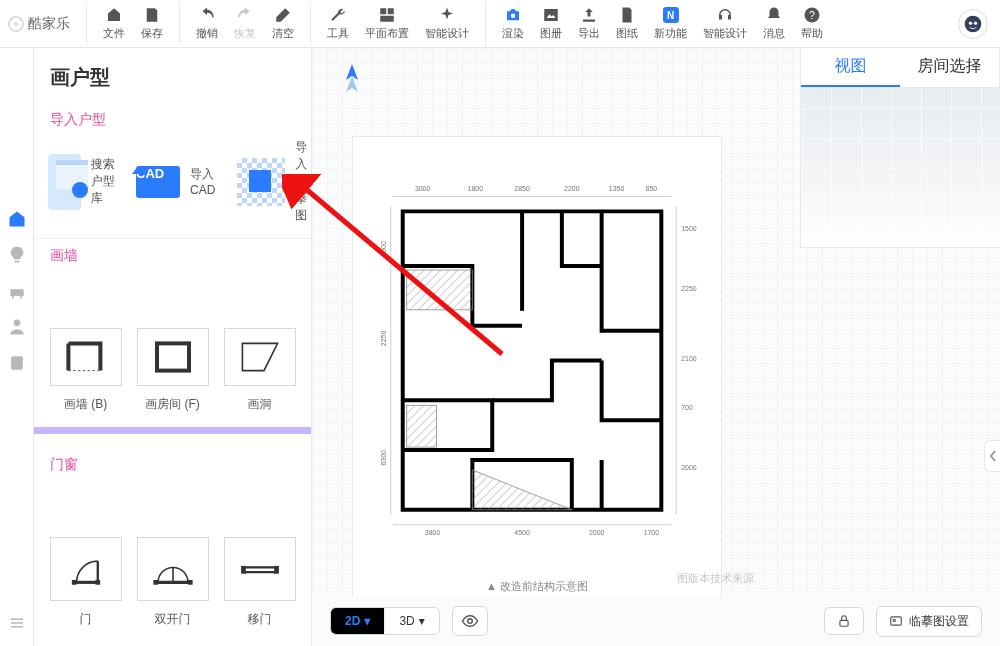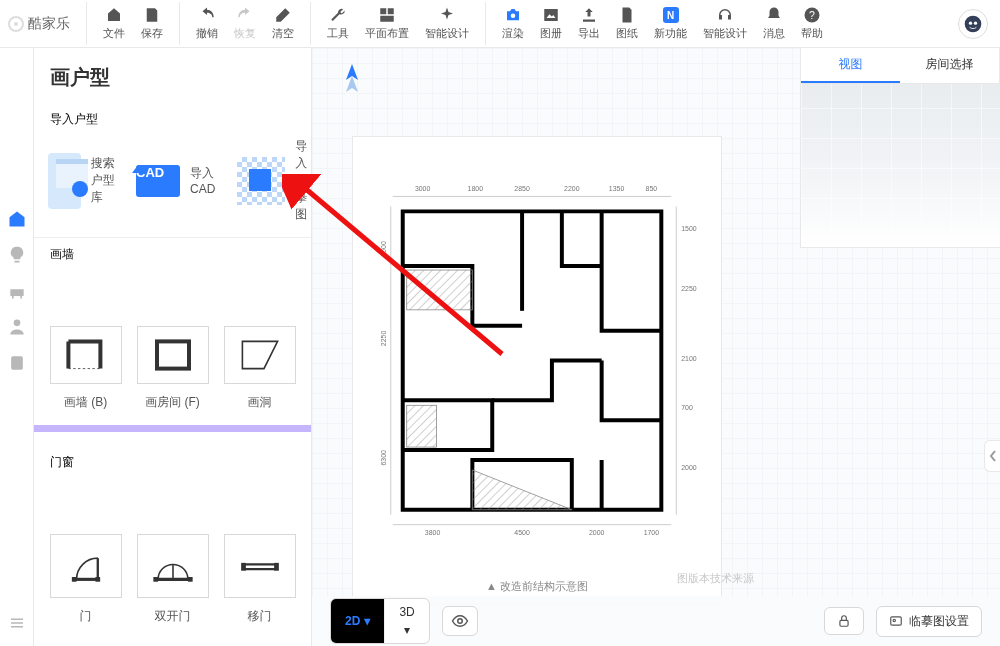--- a/index.html
+++ b/index.html
@@ -122,22 +122,22 @@
   background: #fff;
   border-right: 1px solid #e8e8e8;
   overflow-y: auto;
 }
 .panel-title {
   font-size: 20px;
   font-weight: 700;
   padding: 16px 16px 12px 16px;
 }
 .section-label {
-  font-size: 12px;
-  color: #000000;
+  font-size: 14px;
+  color: #ec4899;
   padding: 8px 16px 10px;
 }
 .card-row {
   display: flex;
   gap: 10px;
   padding: 0 14px 14px;
   border-bottom: 1px solid #eee;
 }
 .card {
   flex: 1;
@@ -247,21 +247,21 @@
   background: #fff;
   border: 1px solid #e8e8e8;
   border-top: none;
   z-index: 5;
   border-radius: 0 0 0 4px;
 }
 .view-tab {
   flex: 1;
   text-align: center;
   padding: 8px 0;
-  font-size: 12px;
+  font-size: 16px;
   cursor: pointer;
 }
 .view-tab.active { color: #2b7bff; border-bottom: 2px solid #2b7bff; }
 
 
 .preview3d {
   position: absolute;
   top: 78px; right: 0;
   width: 200px; height: 170px;
   background: linear-gradient(180deg,#e8ecef 0%, #f3f5f7 60%, #fff 100%);
@@ -317,21 +317,21 @@
   border-radius: 6px;
   overflow: hidden;
 }
 .seg-btn {
   padding: 6px 14px;
   font-size: 12px;
   cursor: pointer;
   display: flex; align-items: center; gap: 4px;
   border-right: 1px solid #eee;
 }
-.seg-btn:last-child { border-right: none; flex-direction: column; }
+.seg-btn:last-child { border-right: none; }
 .seg-btn.active { background: #000000; color: #2b7bff; font-weight: 600; }
 .eye-btn {
   width: 36px; height: 30px;
   border: 1px solid #d8d8d8;
   border-radius: 6px;
   background: #fff;
   display: flex; align-items: center; justify-content: center;
 }
 .spacer { flex: 1; }
 .pill-btn {

